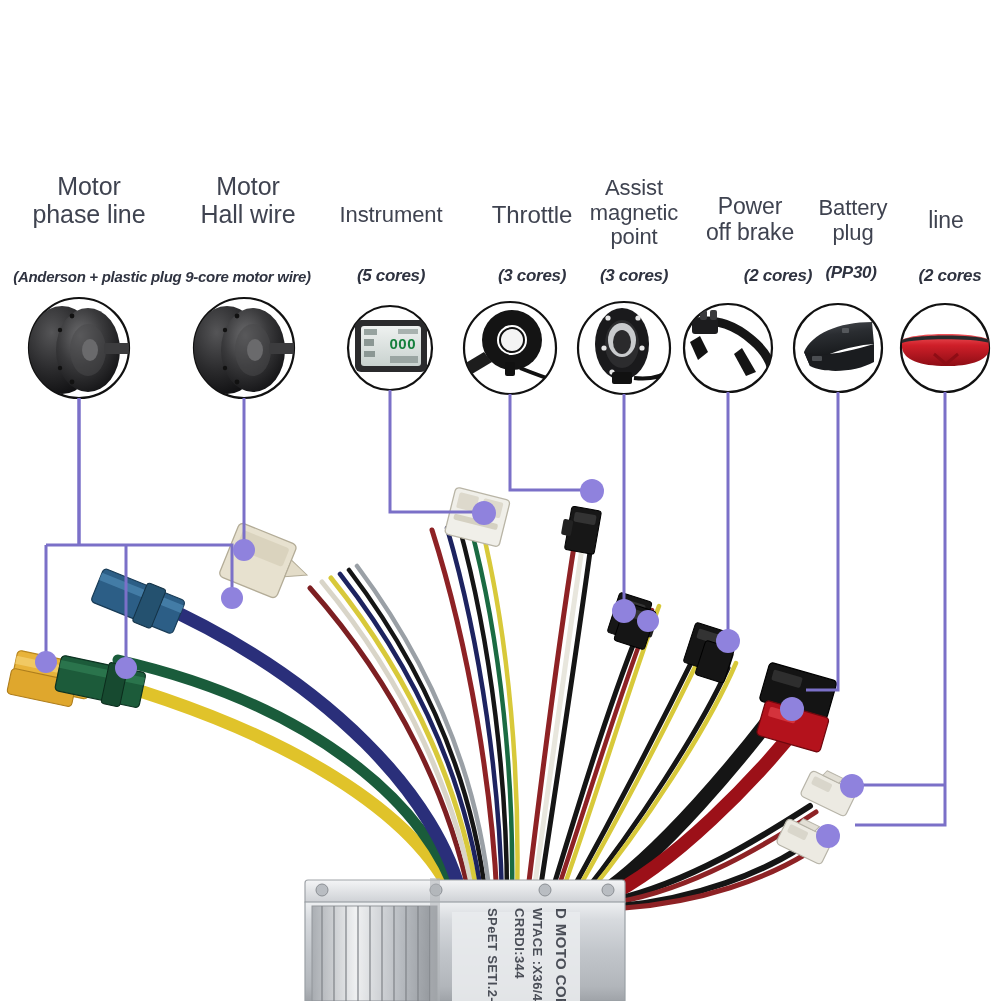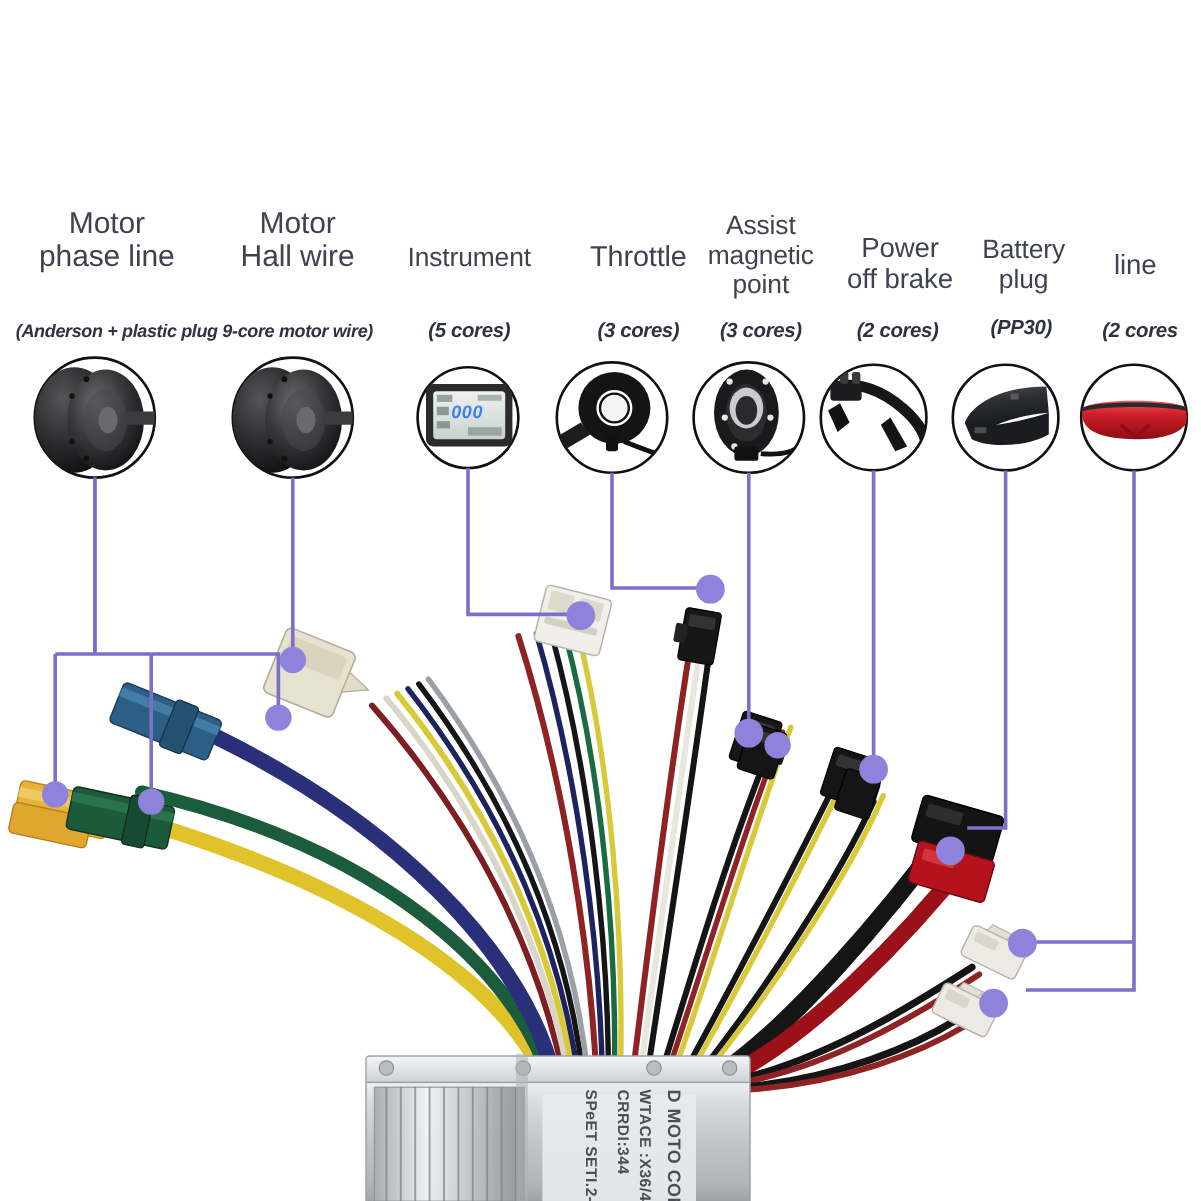--- a/index.html
+++ b/index.html
@@ -444,30 +444,30 @@
   <div class="lbl title" style="left:462px; top:202px; width:140px; font-size:24px;">Throttle</div>
   <div class="sub" style="left:462px; top:266px; width:140px; font-size:17px;">(3 cores)</div>
 
   <div class="lbl title" style="left:568px; top:176px; width:132px; font-size:22px;">Assist
 magnetic
 point</div>
   <div class="sub" style="left:566px; top:266px; width:136px; font-size:17px;">(3 cores)</div>
 
   <div class="lbl title" style="left:686px; top:194px; width:128px; font-size:23px;">Power
 off brake</div>
-  <div class="sub" style="left:684px; top:266px; width:128px; font-size:17px;">(2 cores)</div>
+  <div class="sub" style="left:684px; top:266px; width:128px; font-size:17px;text-align:right;">(2 cores)</div>
 
   <div class="lbl title" style="left:796px; top:196px; width:114px; font-size:22px;">Battery
 plug</div>
   <div class="sub" style="left:794px; top:263px; width:114px; font-size:17px;">(PP30)</div>
 
   <div class="lbl title" style="left:896px; top:208px; width:100px; font-size:23px;">line</div>
   <div class="sub" style="left:894px; top:266px; width:112px; font-size:17px;">(2 cores</div>
 
-  <div style="position:absolute; left:376px; top:335px; width:40px; text-align:left;
-              font-size:15px; color:#3b82f6; font-weight:600; letter-spacing:0.5px;font-style:italic;">000</div>
+  <div style="position:absolute; left:376px; top:335px; width:40px; text-align:right;
+              font-size:15px; color:#15803d; font-weight:600; letter-spacing:0.5px;">000</div>
 
   <div class="ctrl-text" style="left:570px; top:908px; font-size:15px;">D MOTO CON</div>
   <div class="ctrl-text" style="left:545px; top:908px; font-size:13px;">WTACE :X36/49</div>
   <div class="ctrl-text" style="left:527px; top:908px; font-size:13px;">CRRDI:344</div>
   <div class="ctrl-text" style="left:500px; top:908px; font-size:13px;">SPeET SETI.2-4</div>
 
 </div>
 
 </body></html>

